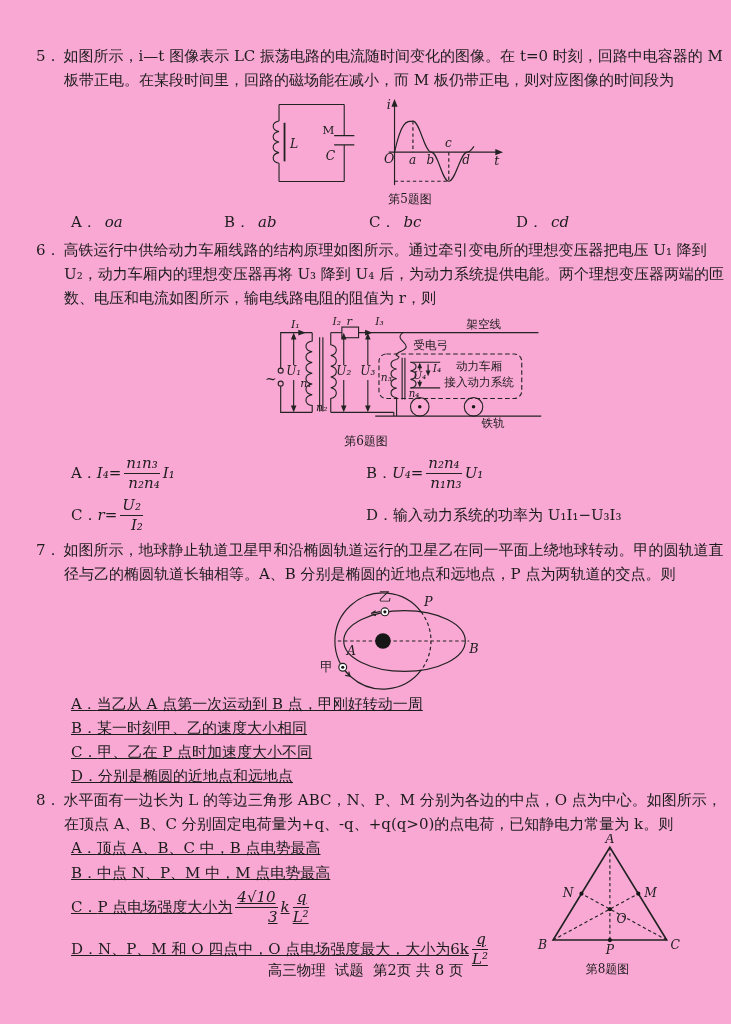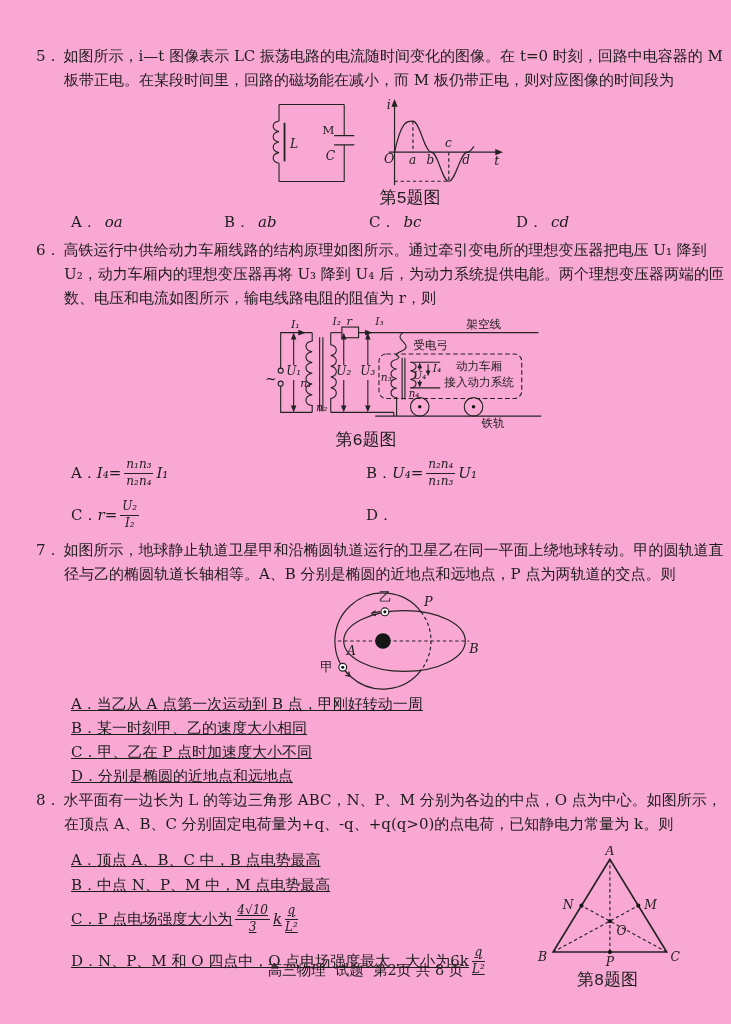--- a/index.html
+++ b/index.html
@@ -8,33 +8,33 @@
     box-sizing:border-box; padding:44px 30px 0 36px;
     background:#f9a8d4; color:#1c1c1c; overflow:hidden;
     font-family:"DejaVu Serif","Liberation Serif",serif;
     font-size:15px; line-height:24px;
   }
   .q { width:662px; padding-left:28px; text-indent:-28px; }
   .qnum { padding-right:3px; }
   .it { font-style:italic; }
   .figwrap { width:max-content; text-align:center; margin-top:4px; margin-bottom:2px; }
   .figs { display:flex; align-items:center; gap:20px; }
-  .figcap { font-size:17px; line-height:18px; margin-top:1px;font-family:Liberation Mono, monospace; }
+  .figcap { font-size:12px; line-height:18px; margin-top:1px; }
   
   .opts5 { display:grid; grid-template-columns:153px 145px 147px auto; margin:2px 0 4px 35px; }
   .opt .opt-label { margin-right:8px; }
   .opts6 { margin-left:35px; margin-bottom:2px; }
   .opts6 .row { display:flex; }
   .opts6 .cell { width:295px; display:flex; align-items:center; height:42px; }
   .optline { margin-left:35px; line-height:24px;text-decoration:underline; }
   .formula { display:inline-flex; align-items:center; }
-  .frac { display:inline-block; text-align:center; line-height:1.12; font-style:italic; margin:0 3px; font-size:12px; }
+  .frac { display:inline-block; text-align:right; line-height:1.12; font-style:italic; margin:0 3px; font-size:15px; }
   .frac .num { display:block; border-bottom:1.2px solid #222; padding:0 2px 1px; }
   .frac .den { display:block; padding-top:1px; }
-  .q8row { display:flex; margin-top:12px; }
+  .q8row { display:flex; margin-top:0; }
   .q8opts { flex:1; }
   .q8opts .optline { line-height:25px; }
   .q8opts .tallopt { display:flex; align-items:center; height:42px; }
   .q8fig { width:175px; text-align:center; margin-right:6px; margin-top:-2px; }
   .footer { position:absolute; left:0; right:0; bottom:42px; text-align:center;
             font-size:14.5px; white-space:pre; }
   
   svg { display:block; }
   svg path, svg circle, svg rect, svg ellipse { stroke:#222; fill:none; stroke-width:1.2; }
   svg polygon { fill:#222; stroke:none; }
@@ -193,20 +193,21 @@
         <span class="opt-label">C．</span>
         <span class="it">r=</span>
         <span class="frac">
             <span class="num">U₂</span>
             <span class="den">I₂</span>
           </span>
         <span class="it"></span>
       </div>
       <div class="cell">
         <span class="opt-label">D．</span>
+        <span>输入动力系统的功率为 U₁I₁−U₃I₃</span>
       </div>
     </div>
   </div>
 
   <div class="q"><span class="qnum">7．</span><span>如图所示，地球静止轨道卫星甲和沿椭圆轨道运行的卫星乙在同一平面上绕地球转动。甲的圆轨道直径与乙的椭圆轨道长轴相等。A、B 分别是椭圆的近地点和远地点，P 点为两轨道的交点。则</span></div>
 
   <div class="figwrap" style="margin-left:278px;">
     <svg width="182" height="100" viewBox="0 0 185 102">
       <path d="M109,22.34 A49,49 0 1 0 109,81.66"></path>
       <path class="dash" d="M109,22.34 A49,49 0 0 1 109,81.66"></path>

